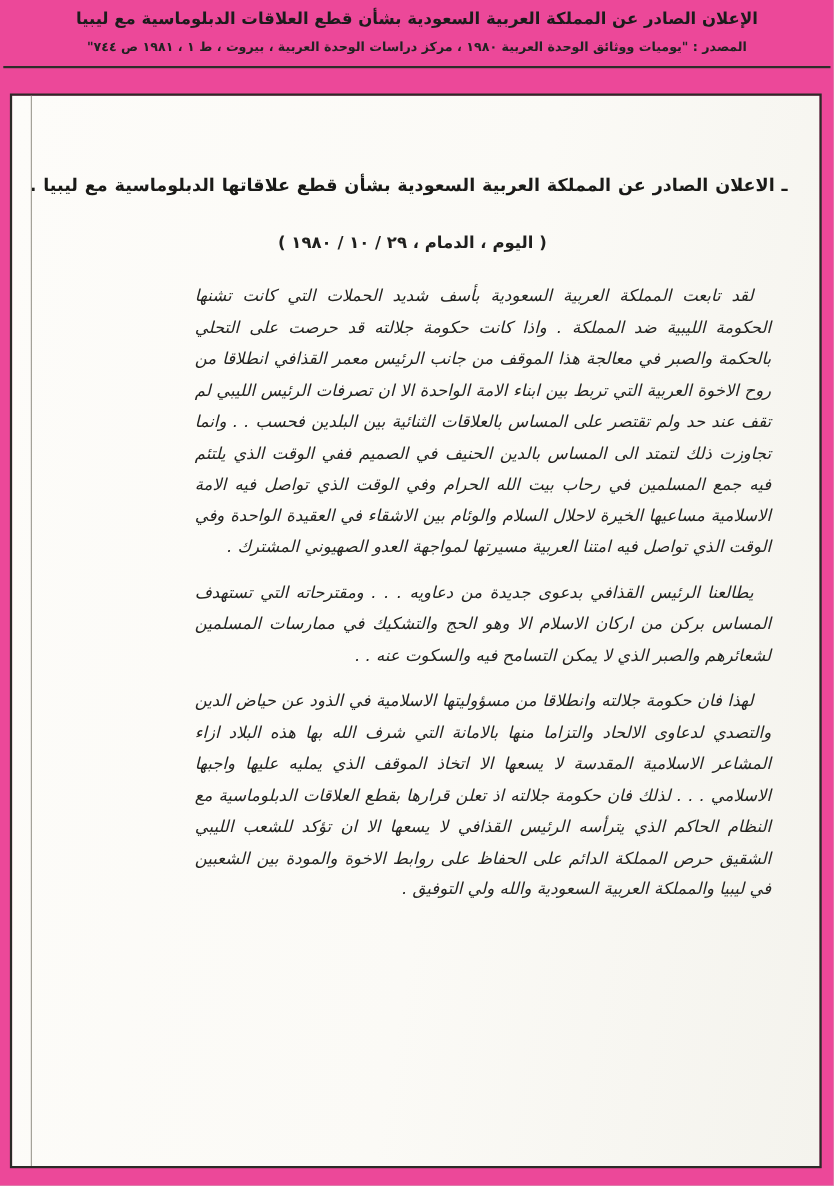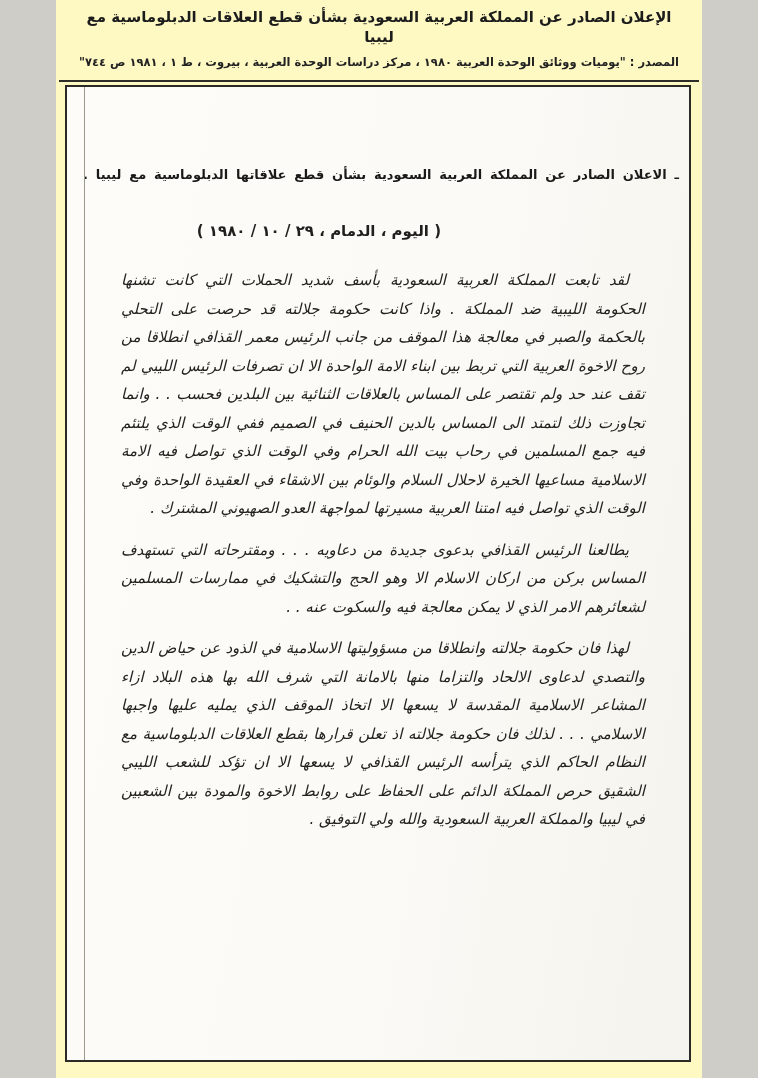--- a/index.html
+++ b/index.html
@@ -1,20 +1,20 @@
 <!DOCTYPE html>
 <html lang="ar"><head>
 <meta charset="utf-8">
 <style>
   html, body { margin:0; padding:0; background:#cfcdc7; }
   .page {
     position:relative;
-    width:646px; height:1078px;
+    width:758px; height:1078px;
     margin:0 auto;
-    background:#fef9c3;
+    background:#ec4899;
     font-family:"DejaVu Sans", sans-serif;
     color:#1c1c1c;
     overflow:hidden;
     box-sizing:border-box;
   }
 
   
   .header { padding-top:7px; text-align:center; direction:rtl; }
   .header-title {
     font-size:15px; font-weight:bold; line-height:20px;
@@ -37,23 +37,23 @@
     background:linear-gradient(100deg, #fdfcf9 0%, #fbfaf6 55%, #f4f3ed 100%);
     box-sizing:border-box;
   }
   .frame-inner-line {
     position:absolute; top:0; bottom:0; left:17px; width:1px;
     background:#9b988e;
   }
 
   .doc-title {
     direction:rtl;
-    margin:70px 10px 0 16px;
-    font-size:13px; font-weight:bold;
-    line-height:35px;
+    margin:70px 29px 0 16px;
+    font-size:16px; font-weight:bold;
+    line-height:24px;
     color:#1a1a18;
     text-align:justify;
     text-align-last:justify;
   }
   .doc-dateline {
     direction:rtl; 
     margin:30px 248px 0 0;
     font-size:15px; font-weight:bold;
     color:#1f1f1d;
     padding-left:28px;
@@ -82,18 +82,18 @@
 
   <div class="frame">
     <div class="frame-inner-line"></div>
 
     <div class="doc-title">ـ الاعلان الصادر عن المملكة العربية السعودية بشأن قطع علاقاتها الدبلوماسية مع ليبيا .</div>
 
     <div class="doc-dateline">( اليوم ، الدمام ، ٢٩ / ١٠ / ١٩٨٠ )</div>
 
     <div class="doc-body">
       <p>لقد تابعت المملكة العربية السعودية بأسف شديد الحملات التي كانت تشنها الحكومة الليبية ضد المملكة . واذا كانت حكومة جلالته قد حرصت على التحلي بالحكمة والصبر في معالجة هذا الموقف من جانب الرئيس معمر القذافي انطلاقا من روح الاخوة العربية التي تربط بين ابناء الامة الواحدة الا ان تصرفات الرئيس الليبي لم تقف عند حد ولم تقتصر على المساس بالعلاقات الثنائية بين البلدين فحسب . .  وانما تجاوزت ذلك لتمتد الى المساس بالدين الحنيف في الصميم ففي الوقت الذي يلتئم فيه جمع المسلمين في رحاب بيت الله الحرام وفي الوقت الذي تواصل فيه الامة الاسلامية مساعيها الخيرة لاحلال السلام والوئام بين الاشقاء في العقيدة الواحدة وفي الوقت الذي تواصل فيه امتنا العربية مسيرتها لمواجهة العدو الصهيوني المشترك .</p>
-      <p>يطالعنا الرئيس القذافي بدعوى جديدة من دعاويه . . .  ومقترحاته التي تستهدف المساس بركن من اركان الاسلام الا وهو الحج والتشكيك في ممارسات المسلمين لشعائرهم الامر الذي لا يمكن معالجة فيه والسكوت عنه . .</p>
+      <p>يطالعنا الرئيس القذافي بدعوى جديدة من دعاويه . . .  ومقترحاته التي تستهدف المساس بركن من اركان الاسلام الا وهو الحج والتشكيك في ممارسات المسلمين لشعائرهم والصبر الذي لا يمكن التسامح فيه والسكوت عنه . .</p>
       <p>لهذا فان حكومة جلالته وانطلاقا من مسؤوليتها الاسلامية في الذود عن حياض الدين والتصدي لدعاوى الالحاد والتزاما منها بالامانة التي شرف الله بها هذه البلاد ازاء المشاعر الاسلامية المقدسة لا يسعها الا اتخاذ الموقف الذي يمليه عليها واجبها الاسلامي . . .  لذلك فان حكومة جلالته اذ تعلن قرارها بقطع العلاقات الدبلوماسية مع النظام الحاكم الذي يترأسه الرئيس القذافي لا يسعها الا ان تؤكد للشعب الليبي الشقيق حرص المملكة الدائم على الحفاظ على روابط الاخوة والمودة بين الشعبين في ليبيا والمملكة العربية السعودية والله ولي التوفيق .</p>
     </div>
   </div>
 
 </div>
 
 </body></html>

